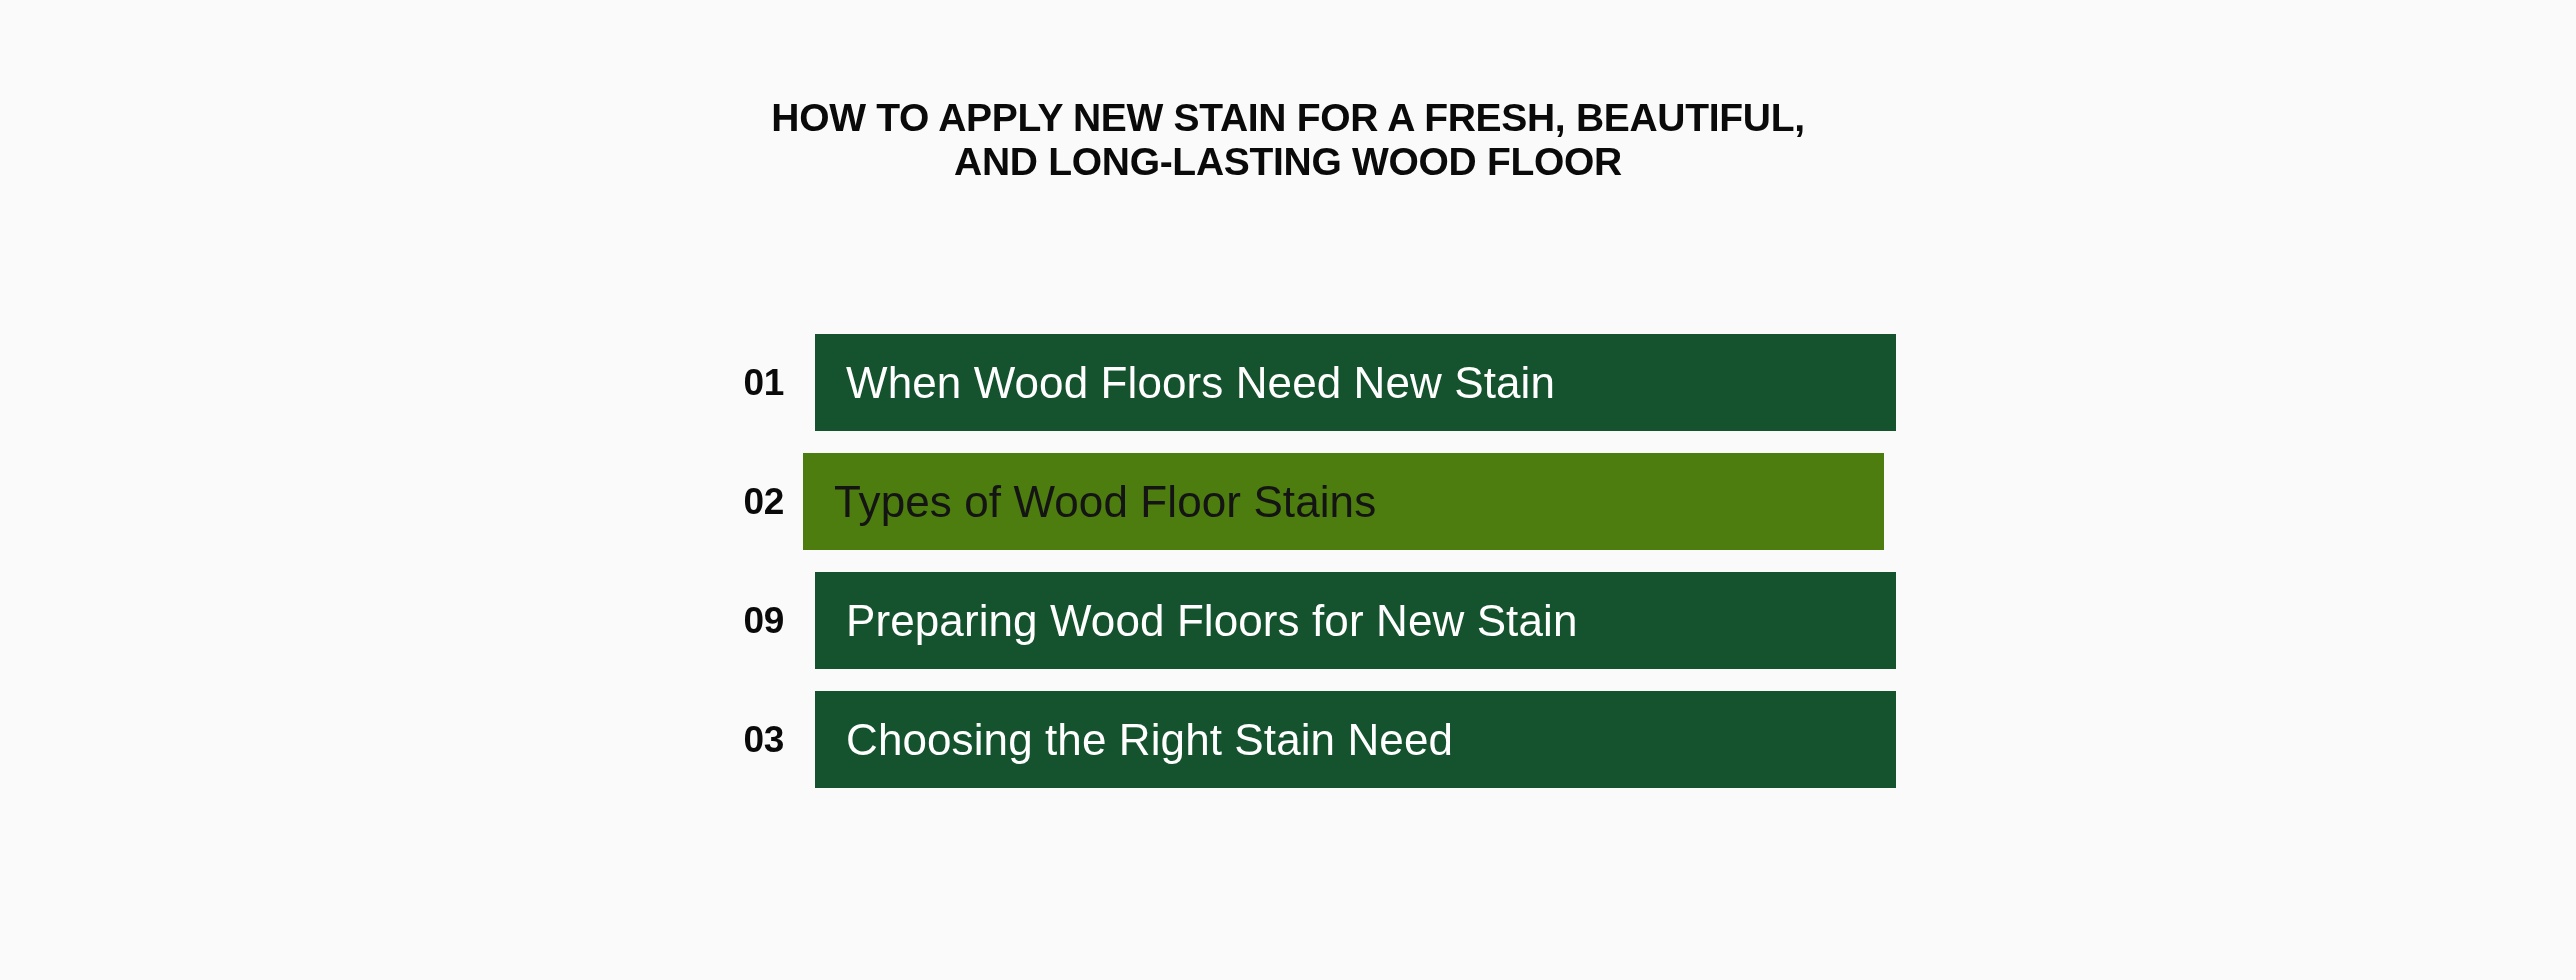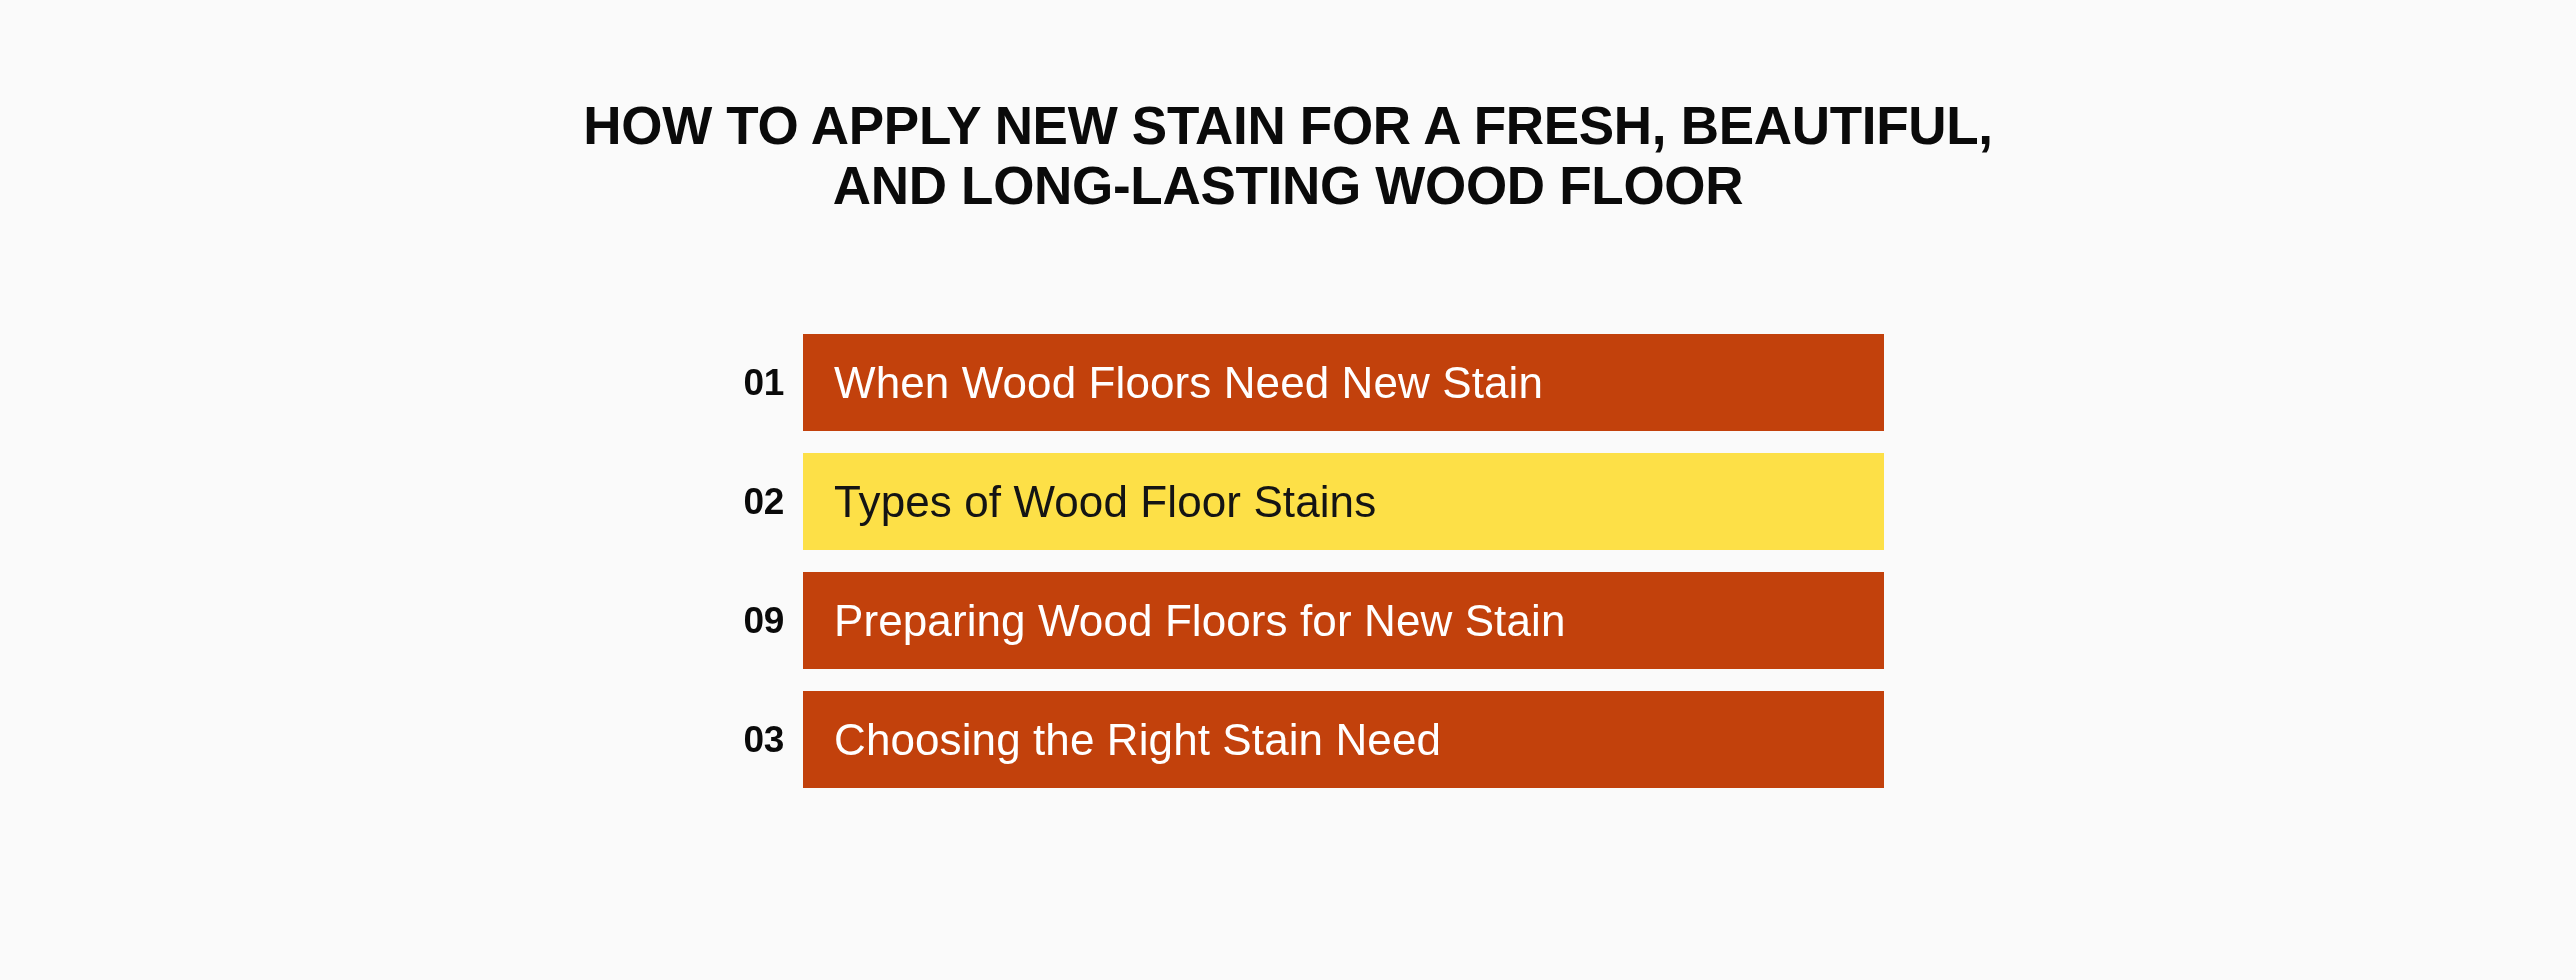--- a/index.html
+++ b/index.html
@@ -28,21 +28,21 @@
     position: absolute;
     left: 0;
     top: 96px;
     width: 2576px;
     text-align: center;
   }
   .title-line {
     display: block;
     font-family: "Liberation Sans", sans-serif;
     font-weight: 700;
-    font-size: 53px;
+    font-size: 39px;
     line-height: 1.13;
     letter-spacing: -0.3px;
     color: #0a0a0a;
     text-transform: uppercase;
     white-space: nowrap;
   }
 
   
   .toc-list {
     position: absolute;
@@ -82,24 +82,25 @@
     left: 803px;
     top: 0;
     width: 1081px;
     height: 97px;
     display: flex;
     align-items: center;
     box-sizing: border-box;
     padding-left: 31px;
   }
   .toc-bar.accent {
-    background: #c2410c;
+    background: #14532d;
+    margin-left: 12px;
   }
   .toc-bar.muted {
-    background: #fde047;
+    background: #4d7c0f;
   }
 
   .toc-label {
     font-family: "Liberation Sans", sans-serif;
     font-weight: 400;
     font-size: 44px;
     line-height: 1;
     letter-spacing: 0.1px;
     white-space: nowrap;
   }

